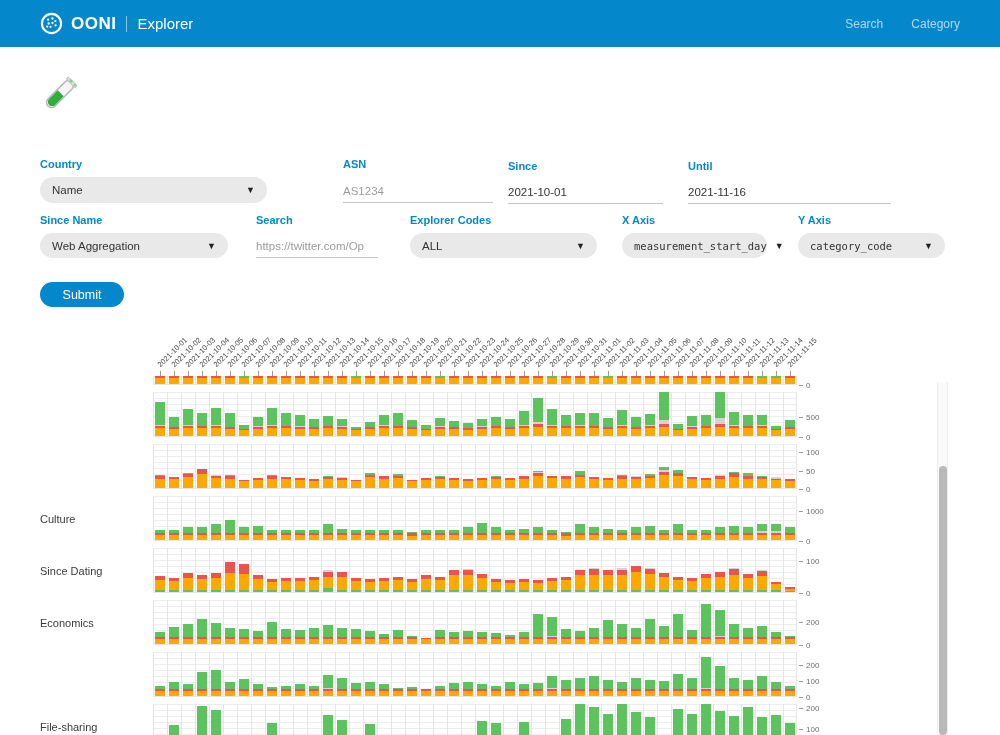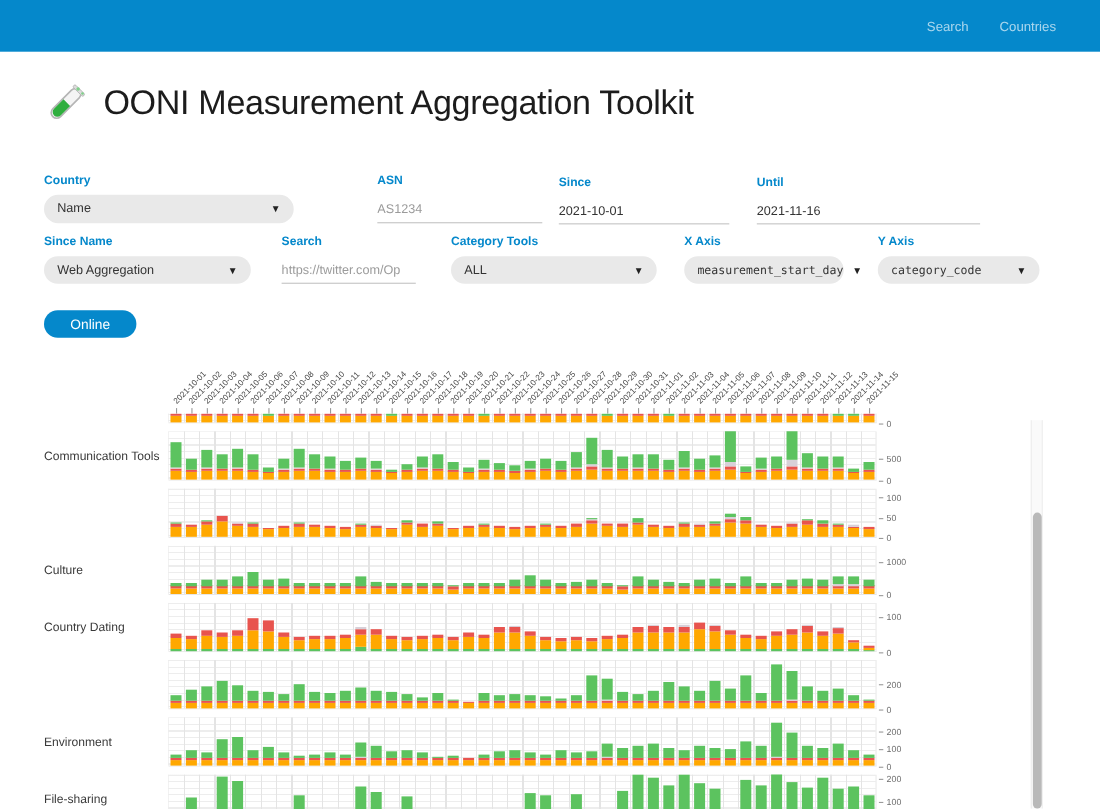--- a/index.html
+++ b/index.html
@@ -60,39 +60,56 @@
   
   .scrollbar { position:absolute; left:937px; top:382px; width:11px; height:353px;
     background:#fafafa; border-left:1px solid #ededed; border-right:1px solid #ededed; }
   .scroll-thumb { position:absolute; left:1px; top:84px; width:8px; height:269px;
     background:#b9b9b9; border-radius:4px; cursor:pointer; }
 </style>
 </head>
 <body>
 
 <div class="navbar">
+  <div class="brand">
+    <span style="display:flex;">
+      <svg width="23" height="23" viewBox="0 0 24 24">
+        <circle cx="12" cy="12" r="10" fill="none" stroke="#fff" stroke-width="2.2"></circle>
+        <circle cx="8.5" cy="8" r="1.2" fill="#fff"></circle>
+          <circle cx="13" cy="6.8" r="1.2" fill="#fff"></circle>
+        <circle cx="16" cy="9.5" r="1.2" fill="#fff"></circle>
+          <circle cx="9" cy="12" r="1.2" fill="#fff"></circle>
+        <circle cx="13" cy="11.5" r="1.2" fill="#fff"></circle>
+          <circle cx="16.2" cy="14" r="1.2" fill="#fff"></circle>
+        <circle cx="11" cy="15.5" r="1.2" fill="#fff"></circle>
+          <circle cx="7.5" cy="15.2" r="1.2" fill="#fff"></circle>
+      </svg>
+    </span>
+    <span class="brand-name">OONI</span>
+    <span class="brand-div"></span>
+    <span class="brand-sub">Explorer</span>
+  </div>
   <div class="nav-links">
     <span class="nav-link">Search</span>
-    <span class="nav-link">Countries</span>
+    <span class="nav-link">Category</span>
   </div>
 </div>
 
 <div class="title-row">
   <span style="display:flex;">
     <svg width="44" height="44" viewBox="0 0 44 44">
       <g transform="rotate(45 22 22)">
         <rect x="17" y="5" width="10" height="34" rx="5" fill="#f4f4f4" stroke="#b5b5b5" stroke-width="1.5"></rect>
         <path d="M17.8 21 h8.4 v12.2 a4.2 4.2 0 0 1 -8.4 0 Z" fill="#2fae3e"></path>
         <rect x="15.5" y="4" width="13" height="3" rx="1.5" fill="#dcdcdc" stroke="#b5b5b5" stroke-width="0.8"></rect>
       </g>
       <circle cx="33" cy="9" r="1.6" fill="#7fd08a"></circle>
         <circle cx="37" cy="13" r="1.2" fill="#7fd08a"></circle>
     </svg>
   </span>
-  <h1 class="page-title">OONI Measurement Aggregation Toolkit</h1>
 </div>
 
 <span class="f-label" style="left:40px;top:158px;">Country</span>
 <div class="sel" style="left:40px;top:177px;width:227px;">
   <span>Name</span>
   <span class="caret">▼</span>
 </div>
 
 <span class="f-label" style="left:343px;top:158px;">ASN</span>
 <input class="uin" style="left: 343px; top: 179px; width: 150px;" placeholder="AS1234">
@@ -105,39 +122,39 @@
 
 <span class="f-label" style="left:40px;top:214px;">Since Name</span>
 <div class="sel" style="left:40px;top:233px;width:188px;height:25px;">
   <span>Web Aggregation</span>
   <span class="caret">▼</span>
 </div>
 
 <span class="f-label" style="left:256px;top:214px;">Search</span>
 <input class="uin" style="left: 256px; top: 234px; width: 122px;" placeholder="https://twitter.com/Op">
 
-<span class="f-label" style="left:410px;top:214px;">Category Tools</span>
+<span class="f-label" style="left:410px;top:214px;">Explorer Codes</span>
 <div class="sel" style="left:410px;top:233px;width:187px;height:25px;">
   <span>ALL</span>
   <span class="caret">▼</span>
 </div>
 
 <span class="f-label" style="left:622px;top:214px;">X Axis</span>
 <div class="sel" style="left:622px;top:233px;width:145px;height:25px;">
   <span class="mono">measurement_start_day</span>
   <span class="caret">▼</span>
 </div>
 
 <span class="f-label" style="left:798px;top:214px;">Y Axis</span>
 <div class="sel" style="left:798px;top:233px;width:147px;height:25px;">
   <span class="mono">category_code</span>
   <span class="caret">▼</span>
 </div>
 
-<button class="submit-btn">Online</button>
+<button class="submit-btn">Submit</button>
 
 <div class="chart">
   <div class="xaxis">
       <span class="xlab" style="left: 9px;">2021-10-01</span>
       <div class="xtick" style="left: 7px;"></div>
       <span class="xlab" style="left: 23px;">2021-10-02</span>
       <div class="xtick" style="left: 21px;"></div>
       <span class="xlab" style="left: 37px;">2021-10-03</span>
       <div class="xtick" style="left: 35px;"></div>
       <span class="xlab" style="left: 51px;">2021-10-04</span>
@@ -418,21 +435,20 @@
           </div>
         </div>
         <div class="tick-layer" style="height: 9px;">
           <div class="ytick" style="top: 5px;">
             <div class="dash"></div>
             <span class="tx">0</span>
           </div>
         </div>
       </div>
       <div class="chart-row" style="height: 45px;">
-        <div class="row-label">Communication Tools</div>
         <div class="plot-clip" style="height: 45px;">
           <div class="plot-inner" style="top: 0px;">
             <div class="bar-col" style="left: 2px; height: 34px;">
               <div class="bar-seg" style="bottom: 0px; height: 8px; background: rgb(255, 168, 0);"></div>
               <div class="bar-seg" style="bottom: 8px; height: 2px; background: rgb(232, 84, 78);"></div>
               <div class="bar-seg" style="bottom: 10px; height: 1px; background: rgb(216, 208, 216);"></div>
               <div class="bar-seg" style="bottom: 11px; height: 23px; background: rgb(92, 195, 95);"></div>
             </div>
             <div class="bar-col" style="left: 16px; height: 19px;">
               <div class="bar-seg" style="bottom: 0px; height: 7px; background: rgb(255, 168, 0);"></div>
@@ -1164,21 +1180,21 @@
             <div class="dash"></div>
             <span class="tx">1000</span>
           </div>
           <div class="ytick" style="top: 41px;">
             <div class="dash"></div>
             <span class="tx">0</span>
           </div>
         </div>
       </div>
       <div class="chart-row" style="height: 45px;">
-        <div class="row-label">Country Dating</div>
+        <div class="row-label">Since Dating</div>
         <div class="plot-clip" style="height: 45px;">
           <div class="plot-inner" style="top: 0px;">
             <div class="bar-col" style="left: 2px; height: 16.1px;">
               <div class="bar-seg" style="bottom: 0px; height: 1.9px; background: rgb(92, 195, 95);"></div>
               <div class="bar-seg" style="bottom: 1.9px; height: 10.3px; background: rgb(255, 168, 0);"></div>
               <div class="bar-seg" style="bottom: 12.2px; height: 3.9px; background: rgb(232, 84, 78);"></div>
             </div>
             <div class="bar-col" style="left: 16px; height: 14.1px;">
               <div class="bar-seg" style="bottom: 0px; height: 1.9px; background: rgb(92, 195, 95);"></div>
               <div class="bar-seg" style="bottom: 1.9px; height: 9px; background: rgb(255, 168, 0);"></div>
@@ -1418,20 +1434,21 @@
             <div class="dash"></div>
             <span class="tx">100</span>
           </div>
           <div class="ytick" style="top: 41px;">
             <div class="dash"></div>
             <span class="tx">0</span>
           </div>
         </div>
       </div>
       <div class="chart-row" style="height: 45px;">
+        <div class="row-label">Economics</div>
         <div class="plot-clip" style="height: 45px;">
           <div class="plot-inner" style="top: 0px;">
             <div class="bar-col" style="left: 2px; height: 12px;">
               <div class="bar-seg" style="bottom: 0px; height: 5.2px; background: rgb(255, 168, 0);"></div>
               <div class="bar-seg" style="bottom: 5.2px; height: 2px; background: rgb(232, 84, 78);"></div>
               <div class="bar-seg" style="bottom: 7.2px; height: 4.8px; background: rgb(92, 195, 95);"></div>
             </div>
             <div class="bar-col" style="left: 16px; height: 17px;">
               <div class="bar-seg" style="bottom: 0px; height: 5.2px; background: rgb(255, 168, 0);"></div>
               <div class="bar-seg" style="bottom: 5.2px; height: 2px; background: rgb(232, 84, 78);"></div>
@@ -1665,21 +1682,20 @@
             <div class="dash"></div>
             <span class="tx">200</span>
           </div>
           <div class="ytick" style="top: 41px;">
             <div class="dash"></div>
             <span class="tx">0</span>
           </div>
         </div>
       </div>
       <div class="chart-row" style="height: 45px;">
-        <div class="row-label">Environment</div>
         <div class="plot-clip" style="height: 45px;">
           <div class="plot-inner" style="top: 0px;">
             <div class="bar-col" style="left: 2px; height: 10px;">
               <div class="bar-seg" style="bottom: 0px; height: 4.8px; background: rgb(255, 168, 0);"></div>
               <div class="bar-seg" style="bottom: 4.8px; height: 1.9px; background: rgb(232, 84, 78);"></div>
               <div class="bar-seg" style="bottom: 6.8px; height: 3.2px; background: rgb(92, 195, 95);"></div>
             </div>
             <div class="bar-col" style="left: 16px; height: 14px;">
               <div class="bar-seg" style="bottom: 0px; height: 4.8px; background: rgb(255, 168, 0);"></div>
               <div class="bar-seg" style="bottom: 4.8px; height: 1.9px; background: rgb(232, 84, 78);"></div>

